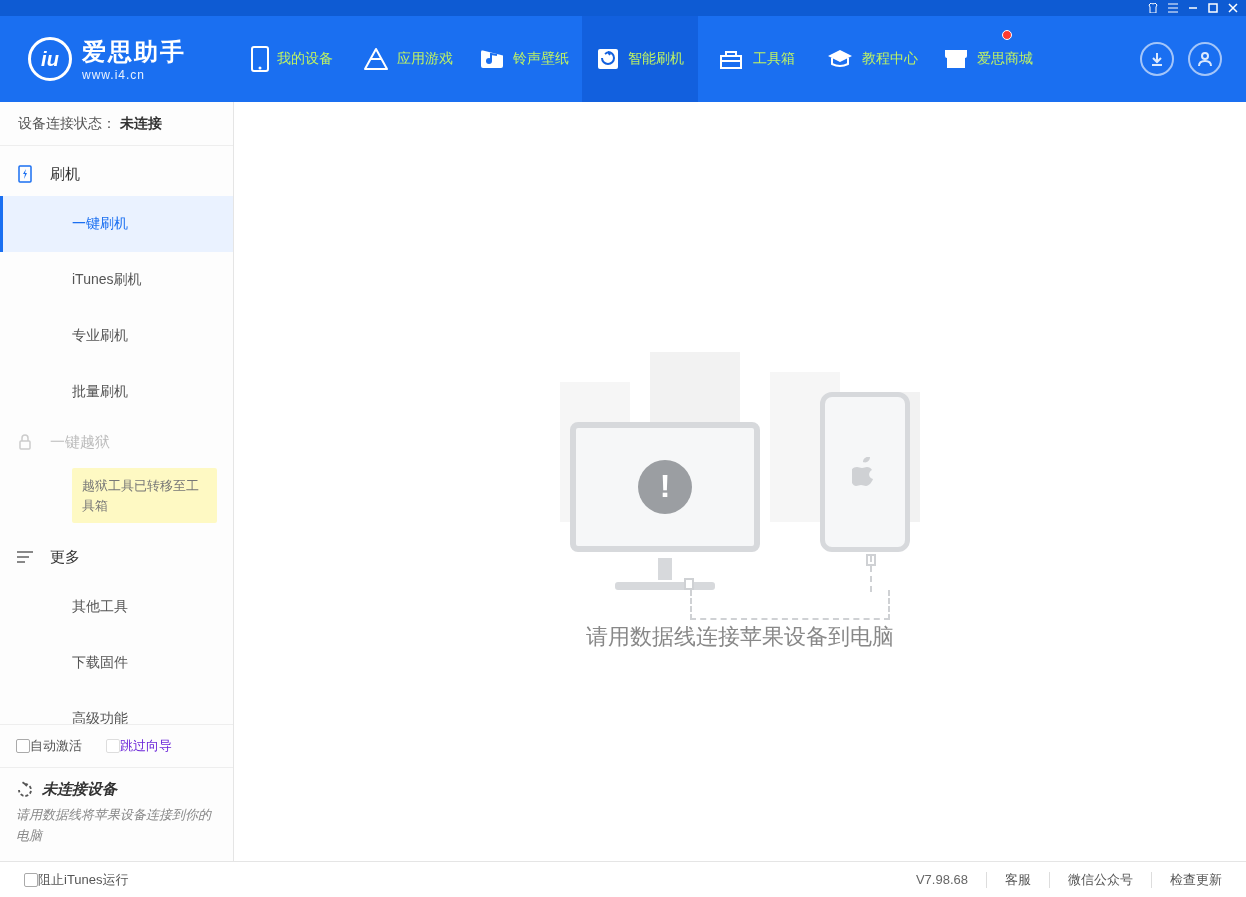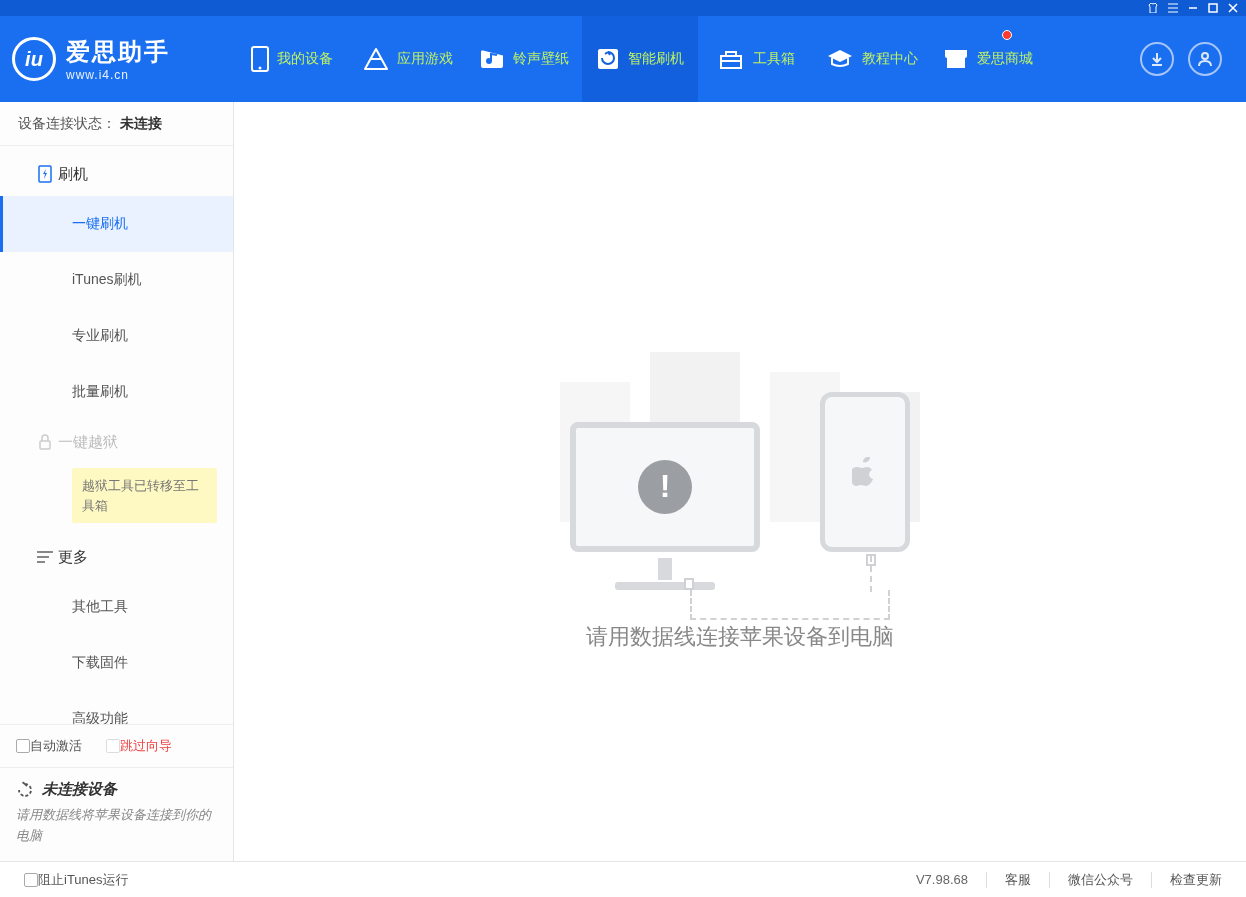--- a/index.html
+++ b/index.html
@@ -23,21 +23,21 @@
 .header {
   height: 86px;
   background: #1a6ff1;
   display: flex;
   align-items: center;
 }
 .logo-area {
   width: 234px;
   display: flex;
   align-items: center;
-  padding-left: 12px;
+  padding-left: 28px;
   gap: 10px;
 }
 .logo-circle {
   width: 44px; height: 44px;
   border: 3px solid #fff;
   border-radius: 50%;
   display: flex; align-items: center; justify-content: center;
   color: #fff; font-weight: bold; font-size: 20px;
   font-style: italic;
 }
@@ -111,24 +111,24 @@
   color: #555;
   border-bottom: 1px solid #eee;
 }
 .conn-status b { color: #333; margin-left: 4px; }
 
 .menu { flex: 1; overflow-y: auto; padding-top: 6px; }
 .menu-section {
   height: 44px;
   display: flex;
   align-items: center;
-  padding-left: 36px;
+  padding-left: 16px;
   font-size: 15px;
   color: #333;
-  gap: 4px;
+  gap: 16px;
   cursor: pointer;
 }
 .menu-section.disabled { color: #bbb; }
 .menu-section .micon { width: 18px; display: flex; justify-content: center; }
 .menu-item {
   height: 56px;
   display: flex;
   align-items: center;
   padding-left: 72px;
   font-size: 14px;
@@ -155,21 +155,21 @@
   border-top: 1px solid #eee;
   padding: 12px 16px;
   display: flex;
   gap: 24px;
   align-items: center;
 }
 .chk {
   display: flex; align-items: center; 
   font-size: 13px; color: #555; cursor: pointer;
 }
-.chk.disabled { color: #ef4444; }
+.chk.disabled { color: #6d28d9; }
 .chk .box {
   width: 14px; height: 14px; border: 1px solid #aaa; border-radius: 2px;
   background: #fff;
 }
 .chk.disabled .box { border-color: #ddd; }
 
 .sb-device {
   border-top: 1px solid #eee;
   padding: 12px 16px 14px;
   font-style: italic;

